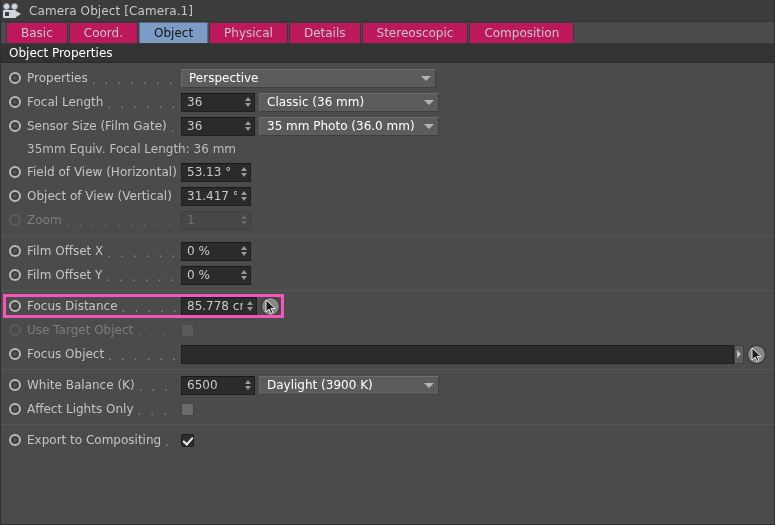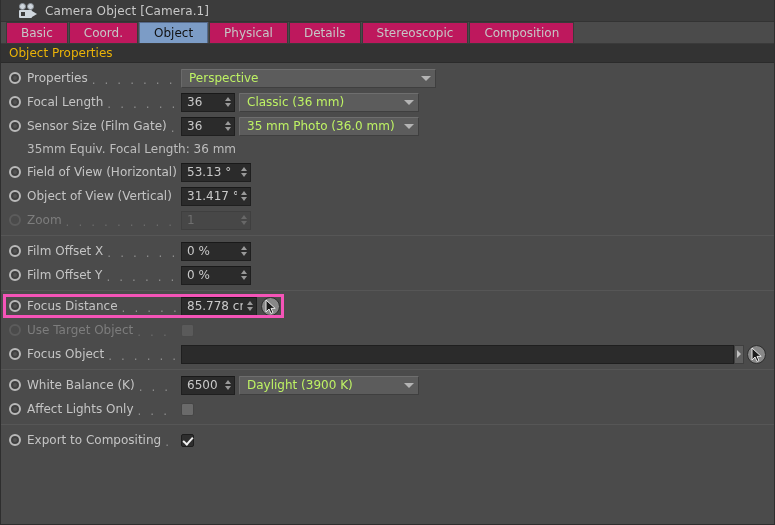--- a/index.html
+++ b/index.html
@@ -17,21 +17,21 @@
     border-right: 1px solid #2e2e2e;
     border-bottom: 1px solid #2e2e2e;
   }
 
   
   .titlebar {
     height: 22px;
     background: #3c3c3c;
     display: flex;
     align-items: center;
-    padding-left: 17px;
+    padding-left: 1px;
     border-bottom: 1px solid #333;
   }
   .cam-icon { width: 20px; height: 16px; position: relative; flex: 0 0 auto; }
   .cam-icon .reel {
     position: absolute; width: 7px; height: 7px; border-radius: 50%;
     background: #cfd6dd; border: 1px solid #8a9199;
   }
   .cam-icon .reel.r1 { left: 1px; top: 0px; }
   .cam-icon .reel.r2 { left: 9px; top: 0px; }
   .cam-icon .body {
@@ -83,21 +83,21 @@
     border-color: #55698a;
   }
 
   
   .section-header {
     height: 19px;
     background: #333333;
     display: flex; align-items: center;
     padding-left: 8px;
     font-size: 12px;
-    color: #eab308;
+    color: #ffffff;
     border-bottom: 1px solid #2b2b2b;
   }
 
   
   .props { padding: 3px 0 0 0; }
   .row {
     height: 24px;
     display: flex;
     align-items: center;
     padding-left: 8px;
@@ -197,40 +197,40 @@
   .numfield .spin i.dn {
     border-left: 3px solid transparent;
     border-right: 3px solid transparent;
     border-top: 4px solid #9a9a9a;
   }
   .numfield.disabled { background: #474747; border-color: #3f3f3f; }
   .numfield.disabled .val { color: #6f6f6f; }
   .numfield.disabled .spin i.up { border-bottom-color: #686868; }
   .numfield.disabled .spin i.dn { border-top-color: #686868; }
 
-  .w-num-sm { width: 54px; }
+  .w-num-sm { width: 74px; }
   .w-num-md { width: 70px; }
   .w-num-fov { width: 70px; }
   .w-num-focus { width: 76px; }
 
   
   .dropdown {
     height: 19px;
     background: #5c5c5c;
     border: 1px solid #3f3f3f;
     border-top-color: #6e6e6e;
     border-left-color: #6a6a6a;
     display: flex;
     align-items: center;
     cursor: pointer;
     border-radius: 1px;
   }
   .dropdown .dd-text {
     font-size: 12px;
-    color: #bef264;
+    color: #ffffff;
     padding-left: 7px;
     flex: 1 1 auto;
     white-space: nowrap;
     overflow: hidden;
   }
   .dropdown .dd-arrow {
     width: 18px;
     flex: 0 0 auto;
     display: flex; align-items: center; justify-content: center;
   }

